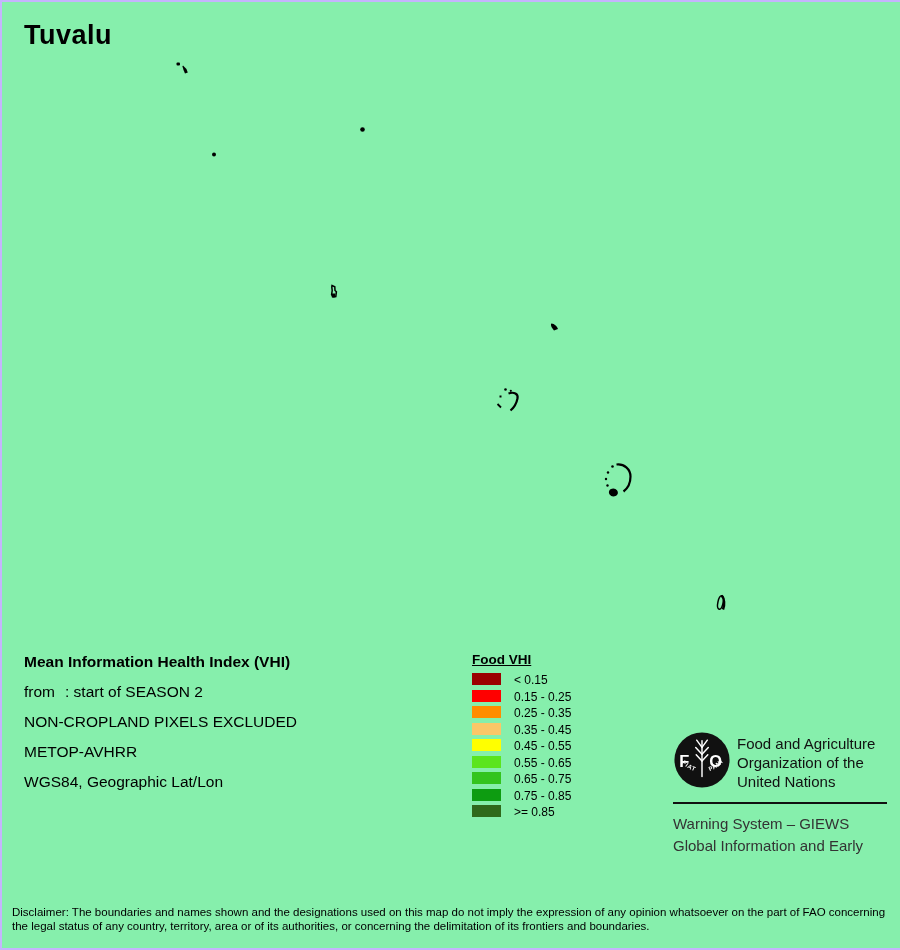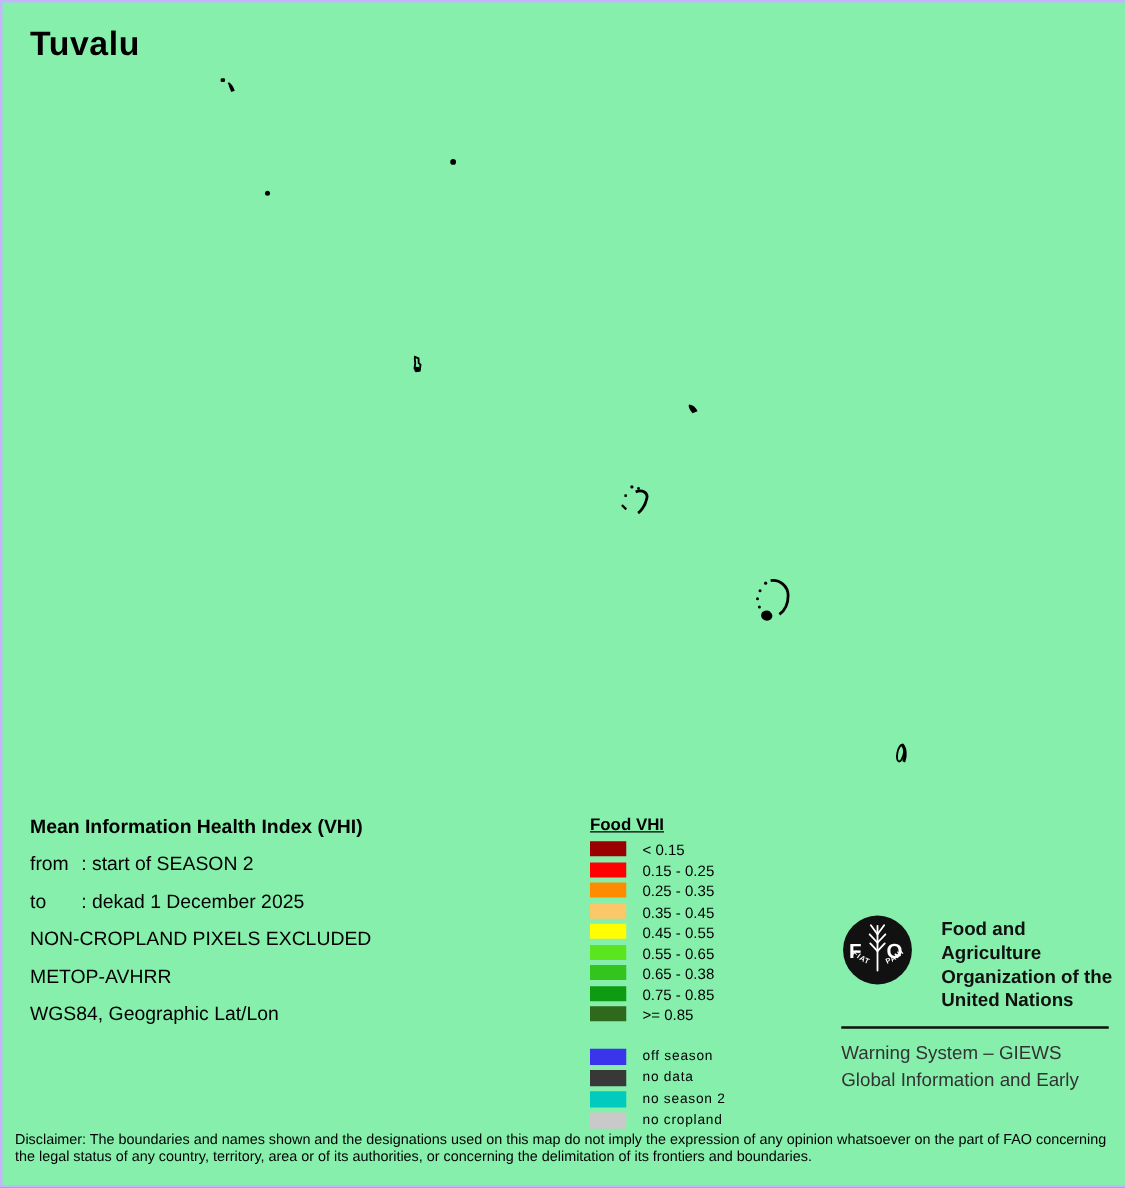--- a/index.html
+++ b/index.html
@@ -32,21 +32,21 @@
   .legend-row .lab{margin-left:13px;font-size:12px;}
   .legend-extra{margin-top:17px;}
   .legend-extra .legend-row{height:17px;}
   .legend-extra .swatch{height:13px;}
   .legend-extra .lab{font-size:11px;letter-spacing:0.6px;}
 
   
   .fao{position:absolute;left:671px;top:729px;width:218px;color:#111;}
   .fao-top{display:flex;align-items:flex-start;}
   .fao-logo{flex:0 0 58px;}
-  .fao-name{margin-left:22px;font-size:15px;line-height:19px;font-weight:bold;margin-top:3px;}
+  .fao-name{margin-left:6px;font-size:15px;line-height:19px;font-weight:normal;margin-top:3px;}
   .fao-divider{height:2px;background:#111;margin-top:11px;width:214px;}
   .giews{margin-top:9px;font-size:15px;line-height:22px;color:#333;}
 
   .disclaimer{
     position:absolute;left:10px;top:903px;width:880px;
     font-size:11.5px;line-height:14px;color:#000;
   }
 </style>
 </head>
 <body>
@@ -86,21 +86,20 @@
       <g>
         <ellipse cx="718.5" cy="600.5" rx="2.6" ry="6.8" transform="rotate(12 718.5 600.5)" fill="none" stroke-width="1.5"></ellipse>
         <path d="M719.5,593.5 C722.5,596.5 723,602.5 721,607.5" fill="none" stroke-width="2.4"></path>
       </g>
     </g>
   </svg>
 
   <div class="info">
     <div class="line heading">Mean Information Health Index (VHI)</div>
     <div class="line"><span class="k">from</span><span>: start of SEASON 2</span></div>
-    <div class="line"><span class="k">to</span><span>: dekad 1 December 2025</span></div>
     <div class="line">NON-CROPLAND PIXELS EXCLUDED</div>
     <div class="line">METOP-AVHRR</div>
     <div class="line">WGS84, Geographic Lat/Lon</div>
   </div>
 
   <div class="legend">
     <div class="legend-heading">Food VHI</div>
 
     <div class="legend-row">
         <span class="swatch" style="background: rgb(155, 0, 0);"></span>
@@ -121,49 +120,31 @@
     <div class="legend-row">
         <span class="swatch" style="background: rgb(255, 255, 0);"></span>
         <span class="lab">0.45 - 0.55</span>
       </div>
     <div class="legend-row">
         <span class="swatch" style="background: rgb(91, 229, 30);"></span>
         <span class="lab">0.55 - 0.65</span>
       </div>
     <div class="legend-row">
         <span class="swatch" style="background: rgb(51, 196, 30);"></span>
-        <span class="lab">0.65 - 0.38</span>
+        <span class="lab">0.65 - 0.75</span>
       </div>
     <div class="legend-row">
         <span class="swatch" style="background: rgb(13, 156, 17);"></span>
         <span class="lab">0.75 - 0.85</span>
       </div>
     <div class="legend-row">
         <span class="swatch" style="background: rgb(47, 105, 27);"></span>
         <span class="lab">&gt;= 0.85</span>
       </div>
 
-    <div class="legend-extra">
-      <div class="legend-row">
-          <span class="swatch" style="background: rgb(58, 53, 234);"></span>
-          <span class="lab">off season</span>
-        </div>
-      <div class="legend-row">
-          <span class="swatch" style="background: rgb(56, 56, 56);"></span>
-          <span class="lab">no data</span>
-        </div>
-      <div class="legend-row">
-          <span class="swatch" style="background: rgb(0, 203, 188);"></span>
-          <span class="lab">no season 2</span>
-        </div>
-      <div class="legend-row">
-          <span class="swatch" style="background: rgb(201, 201, 201);"></span>
-          <span class="lab">no cropland</span>
-        </div>
-    </div>
   </div>
 
   <div class="fao">
     <div class="fao-top">
       <svg class="fao-logo" width="58" height="58" viewBox="0 0 60 60">
         <circle cx="30" cy="30" r="28.5" fill="#111"></circle>
         <text x="6.5" y="37" fill="#fff" font-size="17" font-weight="bold" font-family="Liberation Sans, sans-serif">F</text>
         <text x="37.5" y="37" fill="#fff" font-size="17" font-weight="bold" font-family="Liberation Sans, sans-serif">O</text>
         <g stroke="#fff" fill="none" stroke-width="1.5" stroke-linecap="round">
           <path d="M30,10 L30,47"></path>

